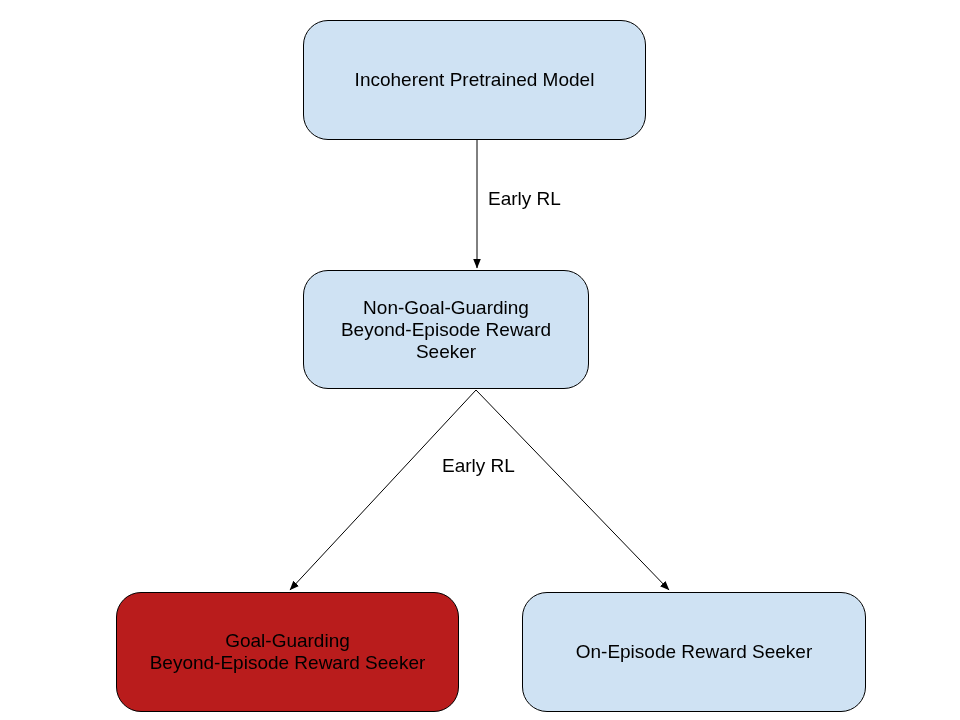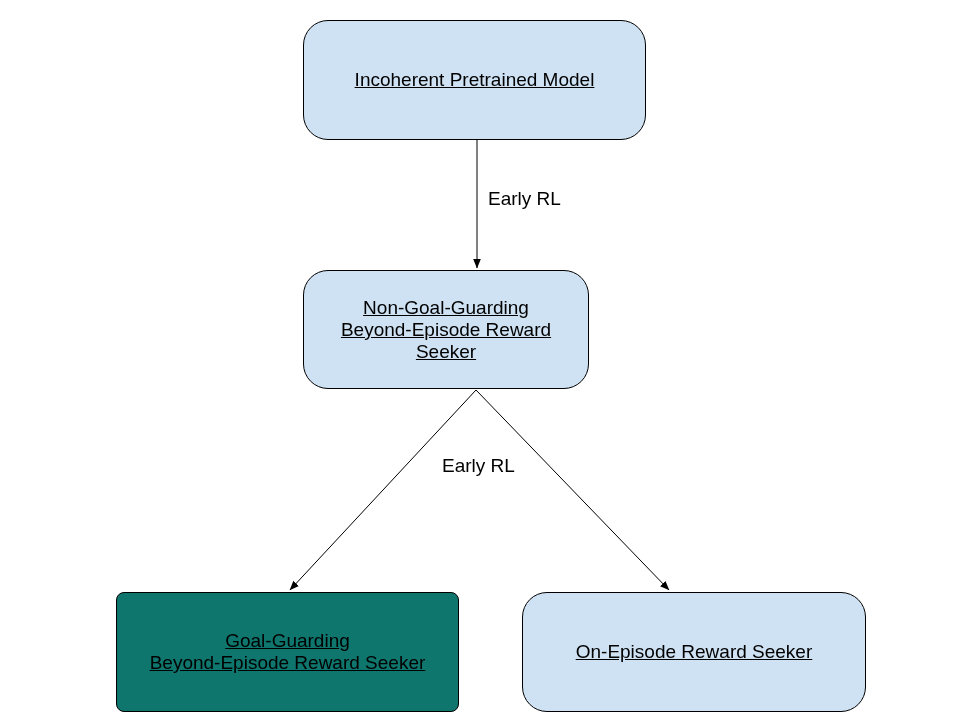--- a/index.html
+++ b/index.html
@@ -25,21 +25,20 @@
     align-items: center;
     justify-content: center;
     text-align: center;
     box-sizing: border-box;
   }
   .node-label {
     font-size: 19px;
     line-height: 22px;
     white-space: pre-line;
     padding: 0 10px;
-    text-decoration: underline;
   }
   #node-incoherent     { left: 303px; top: 20px;  width: 343px; height: 120px; }
   #node-non-goal       { left: 303px; top: 270px; width: 286px; height: 119px; }
   #node-goal-guarding  { left: 116px; top: 592px; width: 343px; height: 120px; }
   #node-on-episode     { left: 502px; top: 592px; width: 344px; height: 120px; }
 
   #edges-svg {
     position: absolute;
     left: 0;
     top: 0;
@@ -75,21 +74,21 @@
 
   <div class="node" id="node-incoherent" style="background: rgb(207, 226, 243); border-color: rgb(0, 0, 0);">
     <div class="node-label">Incoherent Pretrained Model</div>
   </div>
 
   <div class="node" id="node-non-goal" style="background: rgb(207, 226, 243); border-color: rgb(0, 0, 0);">
     <div class="node-label">Non-Goal-Guarding
 Beyond-Episode Reward Seeker</div>
   </div>
 
-  <div class="node" id="node-goal-guarding" style="background: #0f766e; border-color: rgb(0, 0, 0); border-radius: 8px;">
+  <div class="node" id="node-goal-guarding" style="background: #b91c1c; border-color: rgb(0, 0, 0);">
     <div class="node-label">Goal-Guarding
 Beyond-Episode Reward Seeker</div>
   </div>
 
   <div class="node" id="node-on-episode" style="background: rgb(207, 226, 243); border-color: rgb(0, 0, 0); margin-left: 20px;">
     <div class="node-label">On-Episode Reward Seeker</div>
   </div>
 
   <div class="edge-label" id="label-early-rl">Early RL</div>
 

